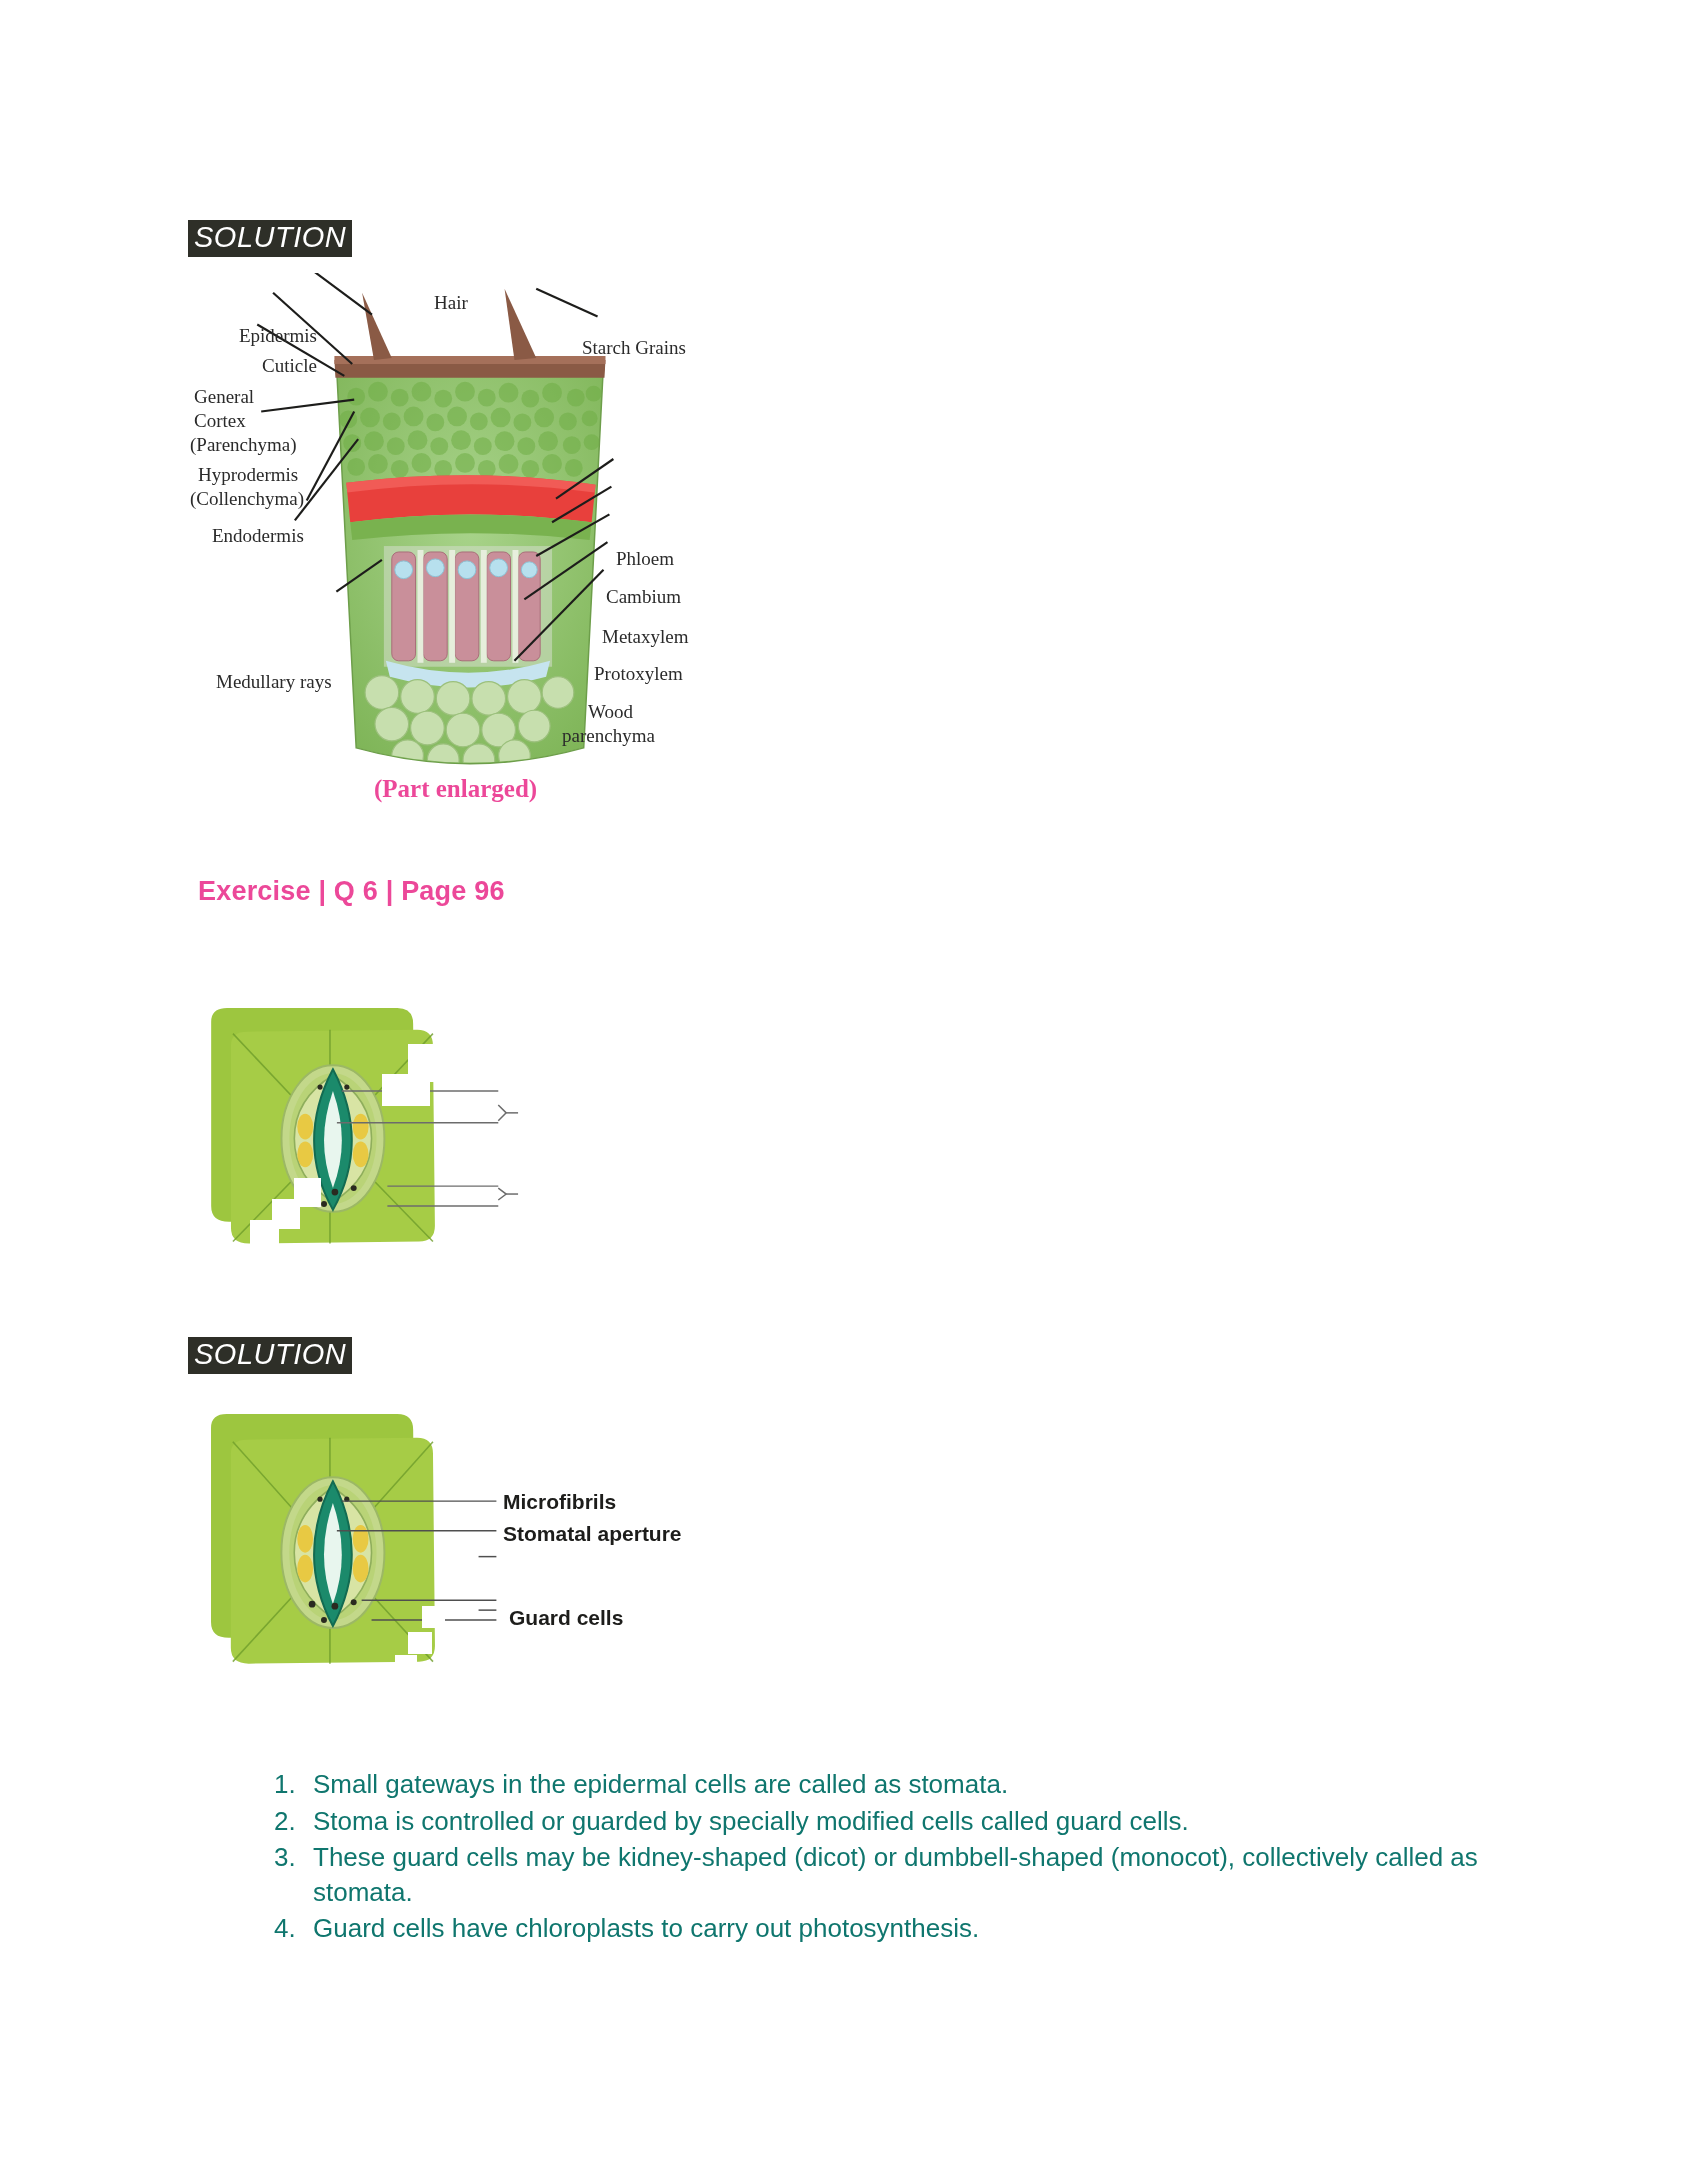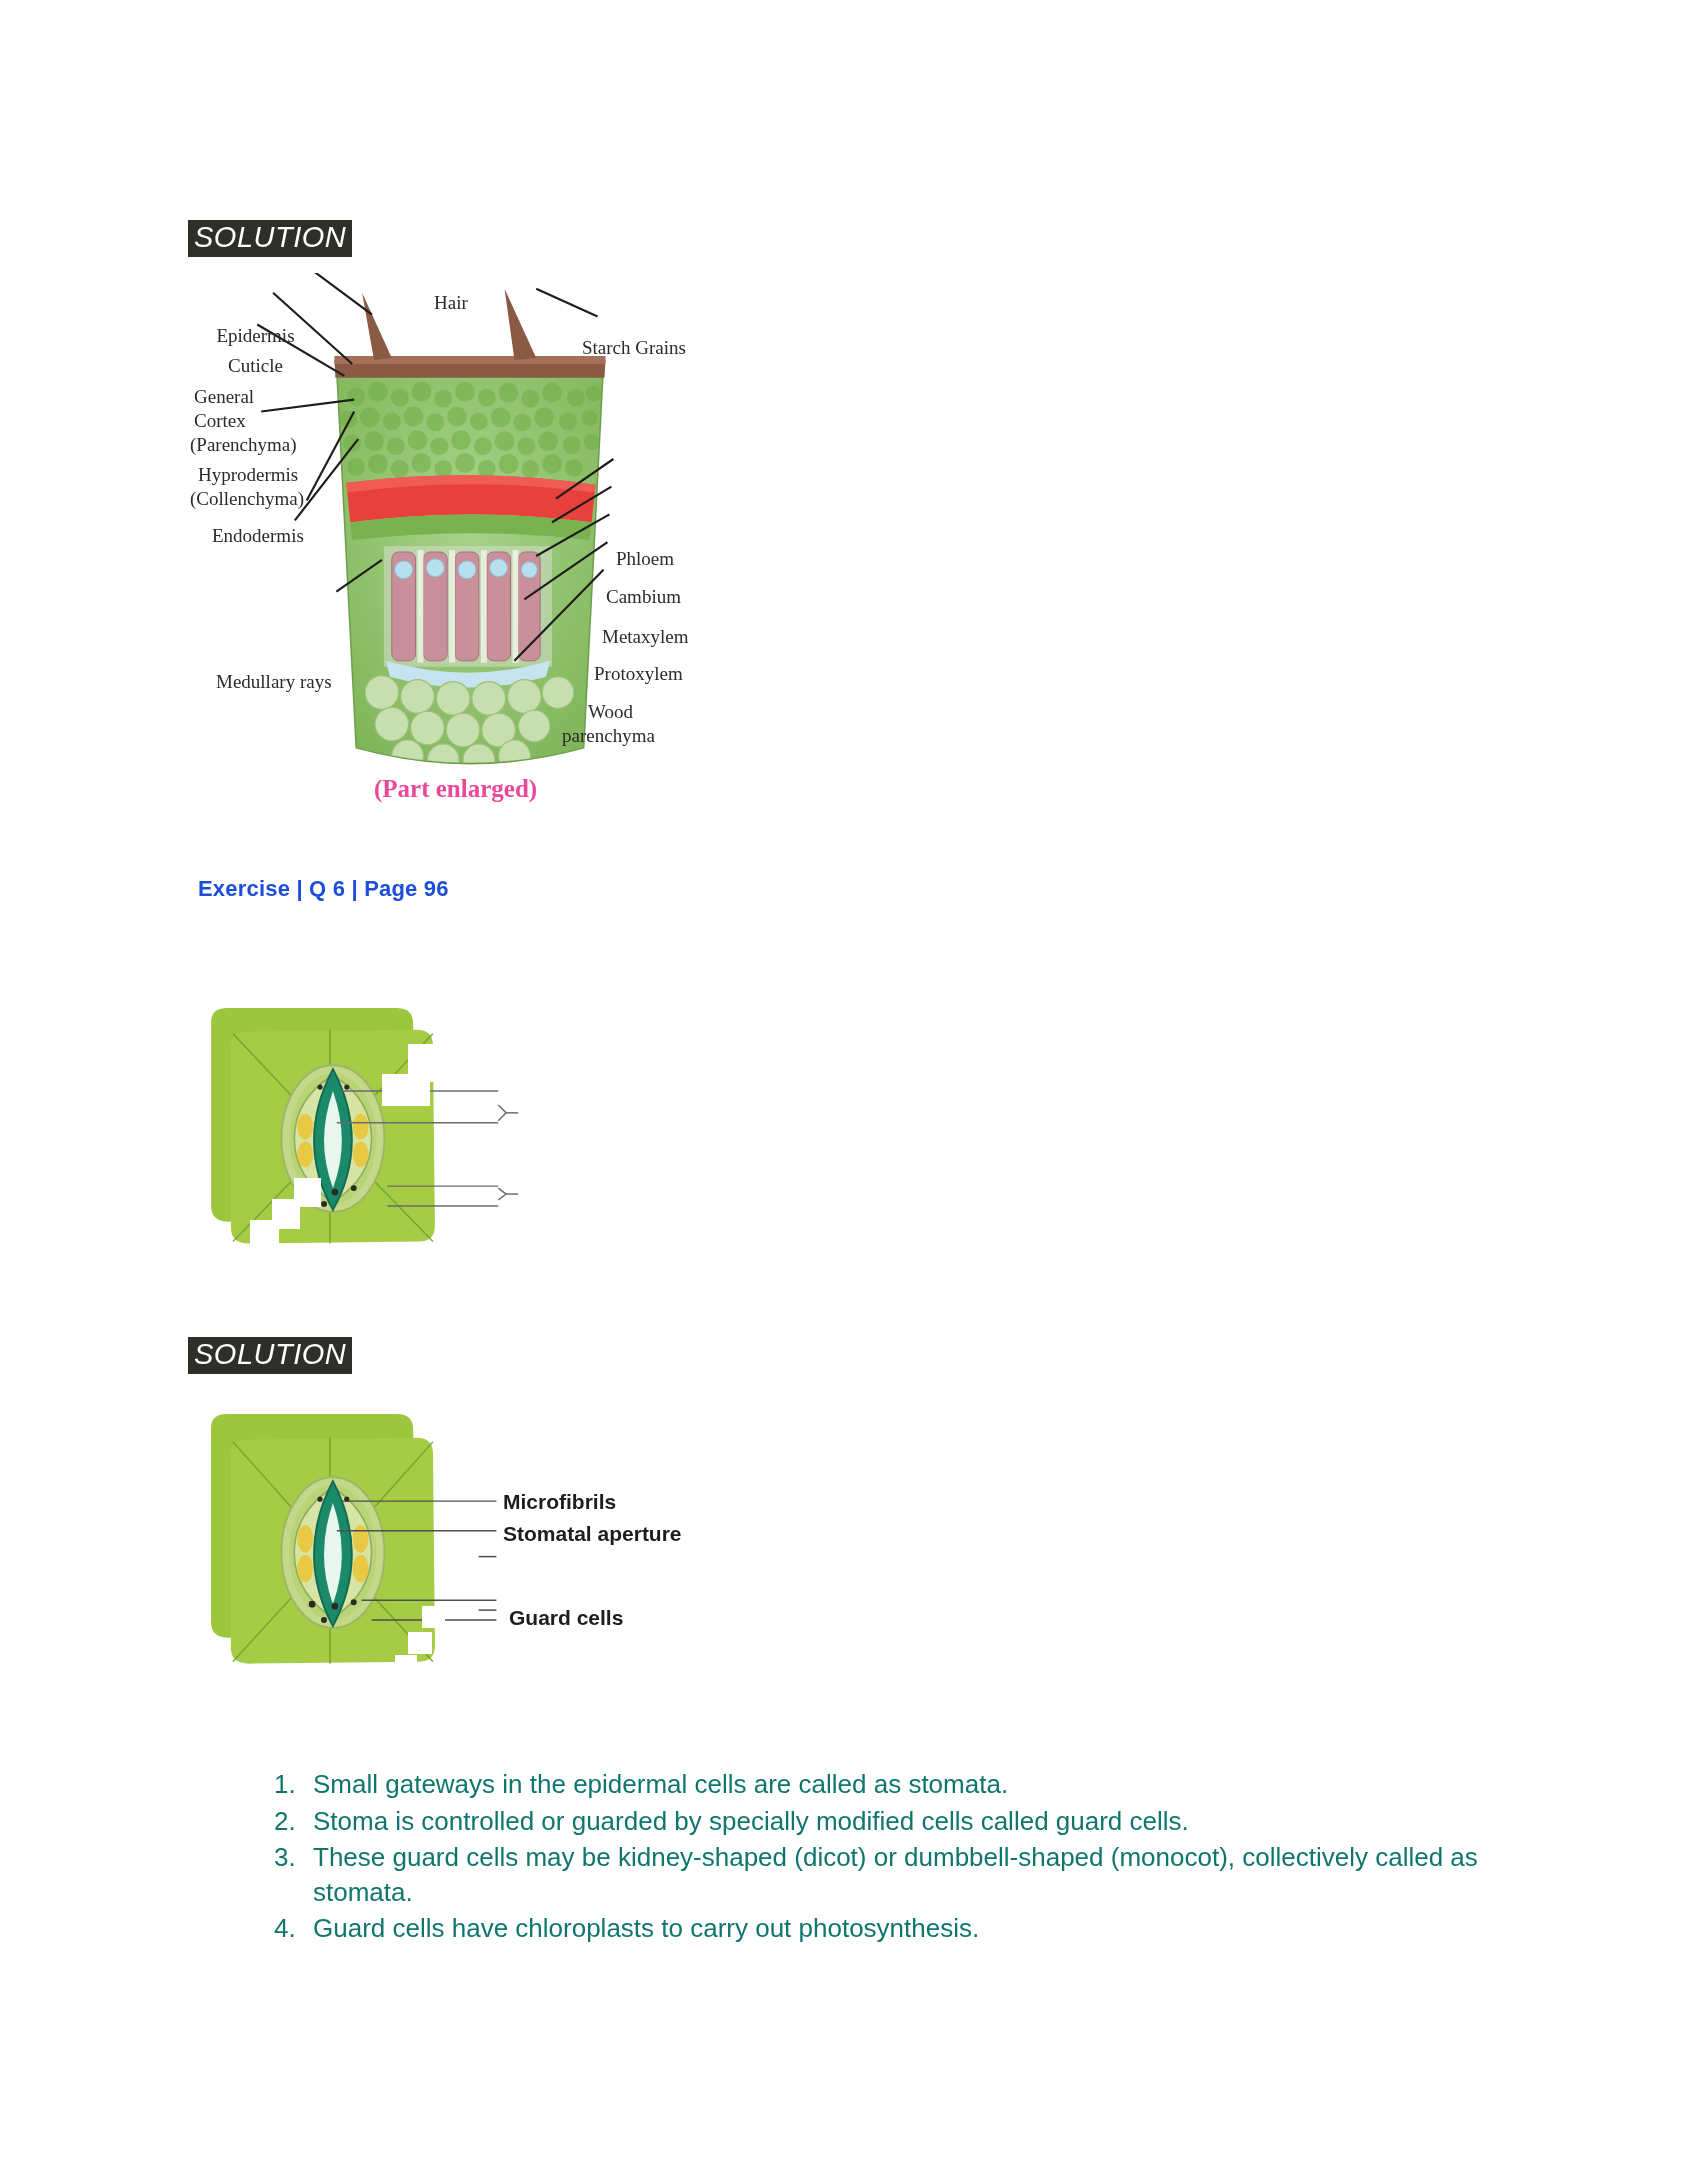--- a/index.html
+++ b/index.html
@@ -36,23 +36,23 @@
     padding: 3px 6px 5px 6px;
     line-height: 1;
     white-space: nowrap;
   }
 
   
   .exercise-heading {
     position: absolute;
     left: 198px;
     top: 876px;
-    font-size: 22px;
+    font-size: 27px;
     font-weight: bold;
-    color: #1d4ed8;
+    color: #ec4899;
     letter-spacing: 0.2px;
     white-space: nowrap;
   }
 
   
   .question-text {
     position: absolute;
     left: 198px;
     top: 939px;
     font-size: 26px;
@@ -91,21 +91,21 @@
 
   .lbl {
     position: absolute;
     font-family: "Liberation Serif", serif;
     font-size: 19px;
     color: #2b2b2b;
     white-space: nowrap;
     line-height: 1.18;
   }
   .lbl.r { text-align: right; }
-  .lbl.l { text-align: center; }
+  .lbl.l { text-align: right; }
 
   .caption-enlarged {
     position: absolute;
     left: 374px;
     top: 775px;
     font-family: "Liberation Serif", serif;
     font-weight: bold;
     font-size: 25px;
     color: #ec4899;
     white-space: nowrap;

